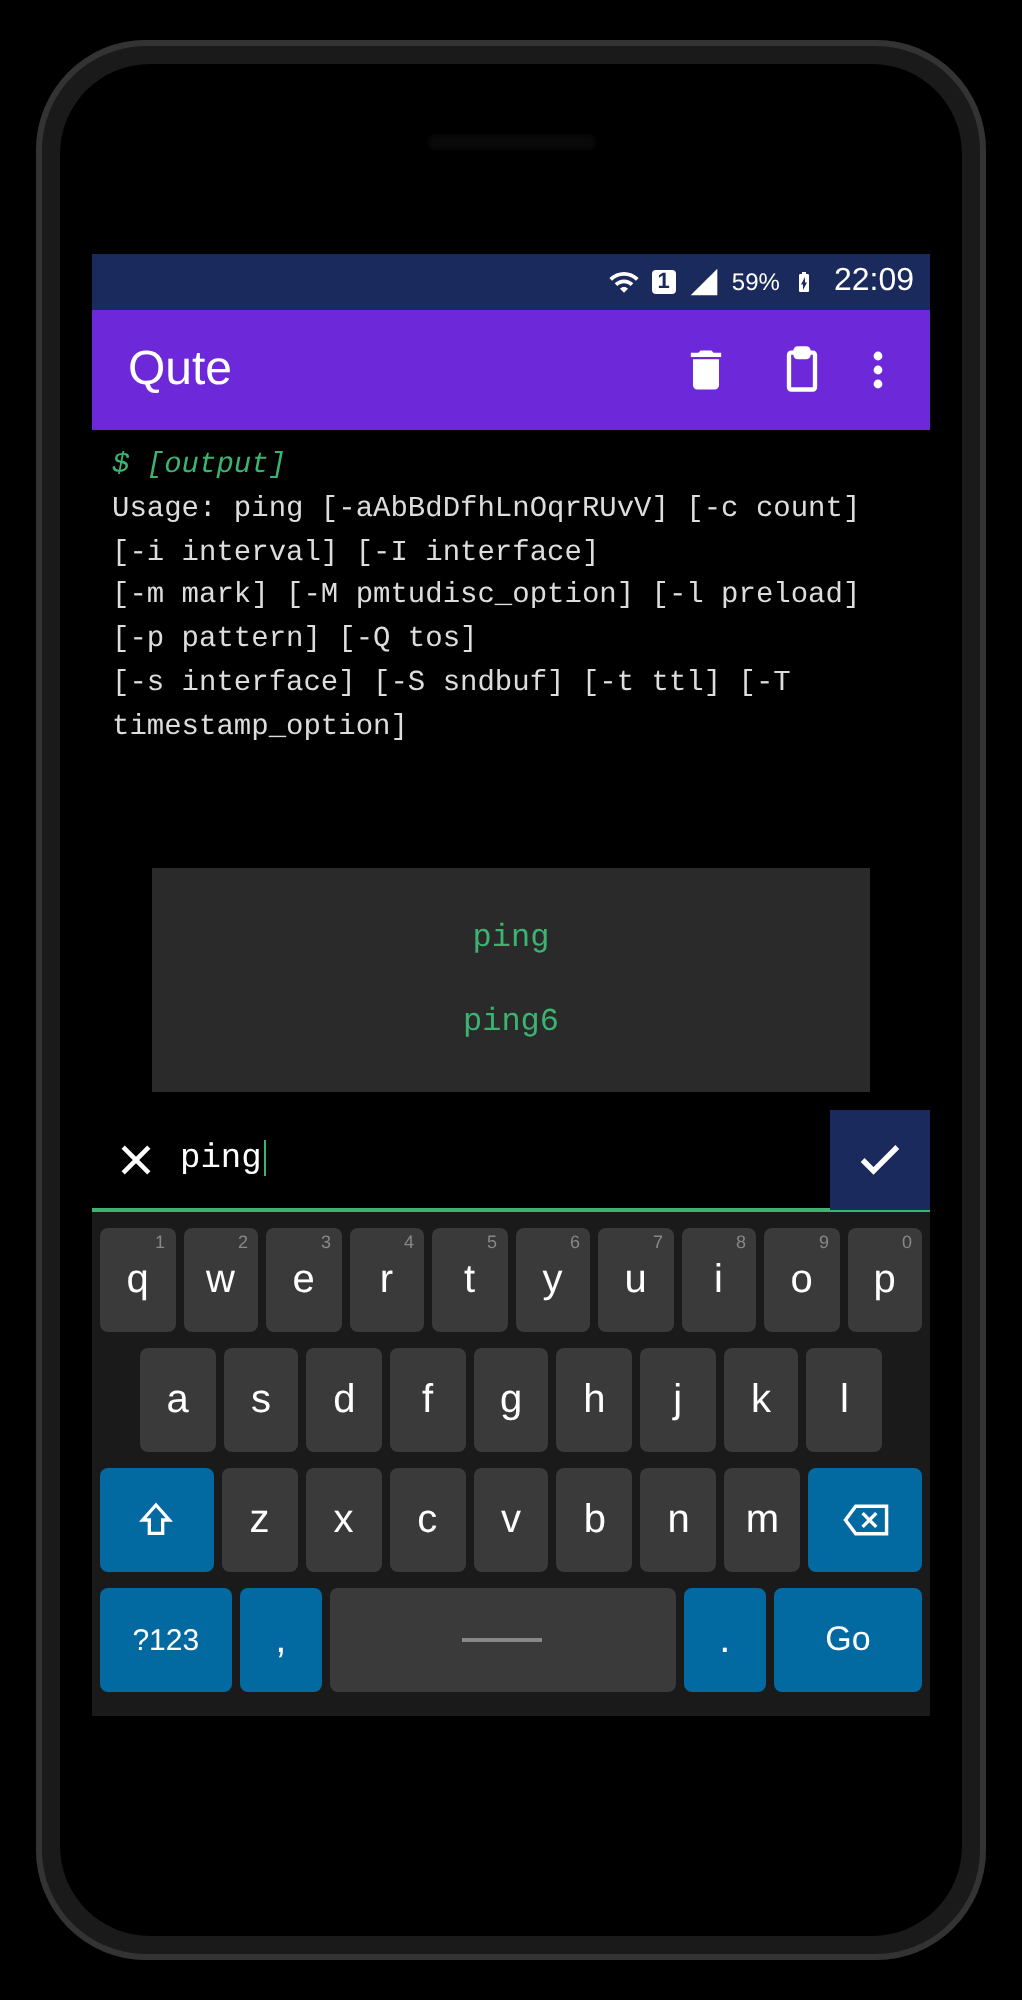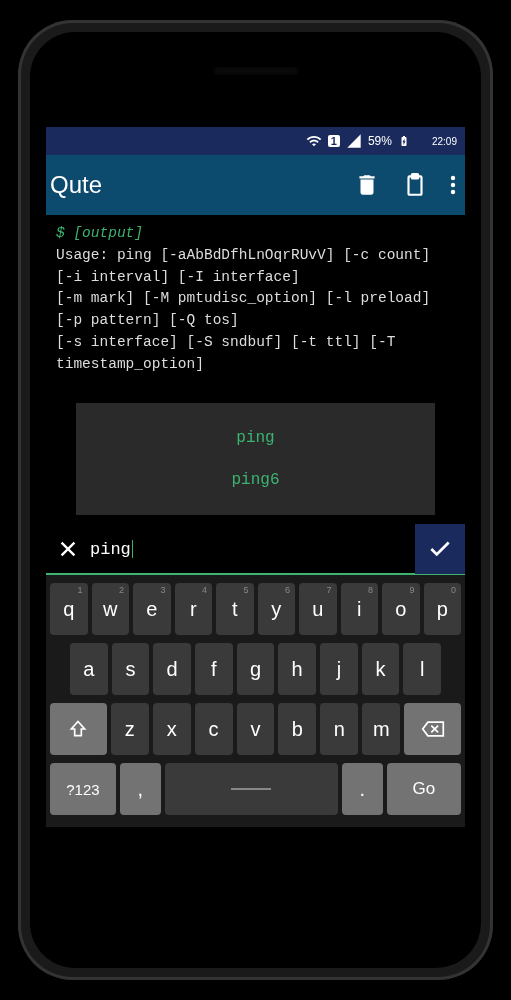--- a/index.html
+++ b/index.html
@@ -56,27 +56,27 @@
       display: flex;
       align-items: center;
       justify-content: flex-end;
       padding: 0 8px;
       gap: 6px;
       color: #fff;
       font-size: 14px;
     }
     .status-bar svg { width: 16px; height: 16px; }
     .battery-text { font-size: 12px; }
-    .clock-text { font-size: 10px; margin-left: 16px; }
+    .clock-text { font-size: 16px; margin-left: 3px; }
     .app-bar {
       height: 60px;
-      background: #0c4a6e;
-      display: flex;
-      align-items: center;
-      padding: 0 4px;
+      background: #6d28d9;
+      display: flex;
+      align-items: center;
+      padding: 0 18px;
       gap: 12px;
     }
     .app-title {
       color: #fff;
       font-size: 24px;
       flex: 1;
     }
     .app-bar .icon-btn {
       width: 36px;
       height: 36px;
@@ -85,21 +85,21 @@
       justify-content: center;
       color: #fff;
     }
     .terminal {
       background: #000;
       font-family: 'Courier New', monospace;
       font-size: 14.5px;
       color: #ddd;
       padding: 8px 10px;
       line-height: 1.5;
-      height: 188px;
+      height: 219px;
       overflow: hidden;
     }
     .term-prompt { color: #3cb371; font-style: italic; }
     .suggestions {
       background: #2a2a2a;
       margin: 0 30px 0 30px;
       padding: 14px 0;
       text-align: center;
       font-family: 'Courier New', monospace;
       font-size: 16px;
@@ -172,21 +172,21 @@
     }
     .key .sub {
       position: absolute;
       top: 2px;
       right: 5px;
       font-size: 9px;
       color: #888;
     }
     .kb-row2 { padding: 0 20px; }
     .key-shift, .key-bksp { flex: 1.5; }
-    .key-dark { background: #737373; }
+    .key-dark { background: #0369a1; }
     .key-go { flex: 1.8; }
   </style>
 </head>
 <body>
 
 <div class="phone-frame">
   <div class="phone-inner">
     <div class="speaker"></div>
     <div class="screen">
 

